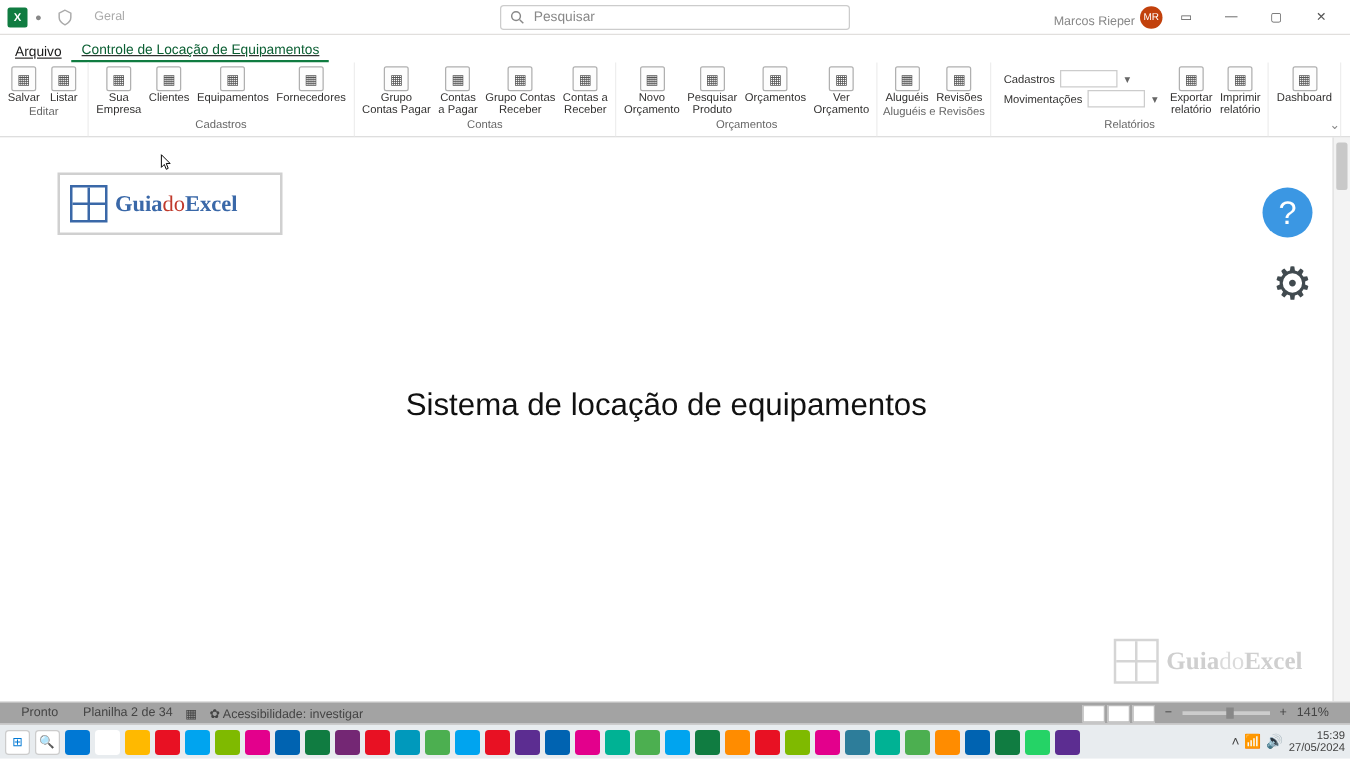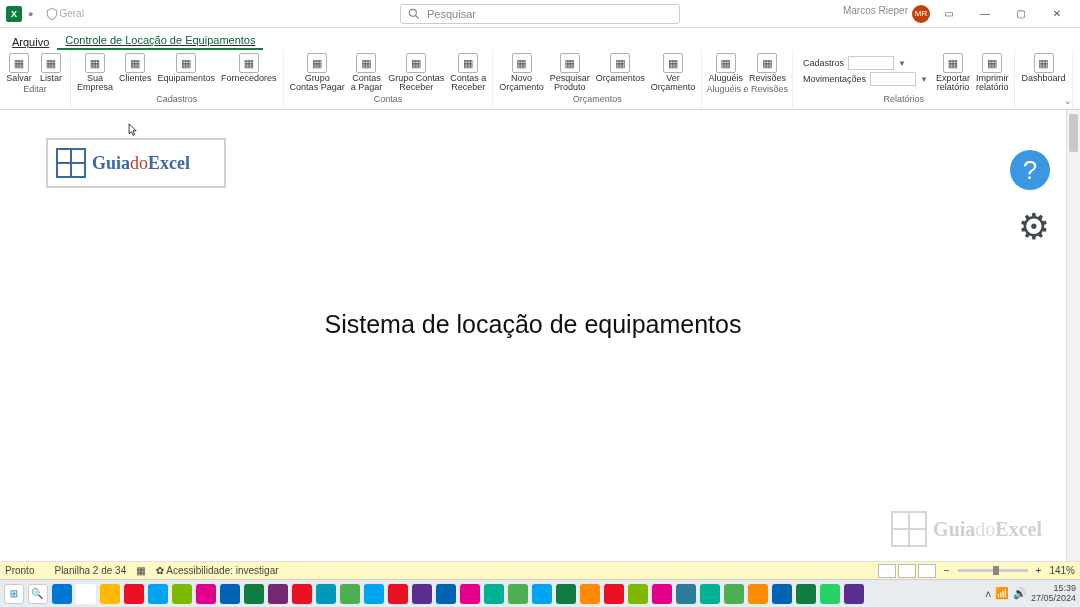--- a/index.html
+++ b/index.html
@@ -1,24 +1,24 @@
 <!DOCTYPE html>
 <html><head>
 <meta charset="utf-8">
 <style>
 * { box-sizing: border-box; margin: 0; padding: 0; }
 body { font-family: "Segoe UI", Arial, sans-serif; font-size: 11px; color: #323130; background: #fff; width: 1080px; height: 607px; overflow: hidden; position: relative; }
 .title-bar { height: 28px; background: #fff; display: flex; align-items: center; padding: 0 6px; border-bottom: 1px solid #e1dfdd; }
 .title-bar .excel-icon { width: 16px; height: 16px; background: #107c41; border-radius: 2px; display: flex; align-items: center; justify-content: center; color: #fff; font-size: 9px; font-weight: bold; }
 .title-bar .save-dot { margin: 0 6px; color: #888; font-size: 9px; }
 .title-bar .doc-title { color: #888; font-size: 11px; }
-.title-bar .privacy { margin-left: 6px; color: #aaa; font-size: 10px; display: flex; align-items: center; gap: 0; }
+.title-bar .privacy { margin-left: 6px; color: #aaa; font-size: 10px; display: flex; align-items: center; gap: 16px; }
 .title-bar .search { margin-left: auto; margin-right: auto; width: 280px; height: 20px; border: 1px solid #ccc; border-radius: 3px; display: flex; align-items: center; padding: 0 6px; color: #888; gap: 6px; position: absolute; left: 50%; transform: translateX(-50%); }
 .title-bar .right-controls { margin-left: auto; display: flex; align-items: center; gap: 2px; }
-.user-pill { display: flex; align-items: flex-start; color: #888; font-size: 10px; gap: 4px; }
+.user-pill { display: flex; align-items: flex-end; color: #888; font-size: 10px; gap: 4px; }
 .user-avatar { width: 18px; height: 18px; border-radius: 50%; background: #c2410c; color: #fff; font-size: 8px; display: flex; align-items: center; justify-content: center; }
 .win-btn { width: 34px; height: 24px; display: flex; align-items: center; justify-content: center; color: #555; font-size: 10px; }
 .tabs { display: flex; align-items: flex-end; height: 22px; background: #fff; padding: 0 4px; text-decoration: underline; }
 .tab { padding: 2px 8px; font-size: 11px; color: #1a1a1a; cursor: default; }
 .tab.active { color: #0a5e32; border-bottom: 2px solid #107c41; }
 .ribbon { background: #fff; border-bottom: 1px solid #d4d4d4; display: flex; height: 60px; position: relative; }
 .ribbon-group { display: flex; flex-direction: column; align-items: center; padding: 2px 4px 0; border-right: 1px solid #eee; }
 .ribbon-group.last { border-right: none; }
 .ribbon-buttons { display: flex; gap: 2px; }
 .rbtn { display: flex; flex-direction: column; align-items: center; width: auto; min-width: 30px; padding: 1px 2px; cursor: default; }
@@ -46,21 +46,21 @@
 .help-circle { position: absolute; top: 40px; right: 16px; width: 40px; height: 40px; background: #3b97e3; border-radius: 50%; color: #fff; display: flex; align-items: center; justify-content: center; font-size: 26px; }
 .gear-icon-big { position: absolute; top: 96px; right: 16px; color: #414a4f; font-size: 36px; }
 .watermark { position: absolute; bottom: 14px; right: 24px; opacity: 0.35; display: flex; align-items: center; gap: 6px; }
 .watermark .logo-mark { width: 36px; height: 36px; border-color: #888; }
 .watermark .logo-mark::before, .watermark .logo-mark::after { background: #888; }
 .watermark .logo-text { font-size: 20px; }
 .watermark .g1 { color: #777; }
 .watermark .g2 { color: #999; }
 .cursor { position: absolute; top: 13px; left: 128px; width: 10px; height: 14px; }
 .cursor svg { width: 100%; height: 100%; }
-.status-bar { height: 18px; background: #fef9c3; border-top: 1px solid #e0e0e0; display: flex; align-items: center; font-size: 10px; color: #444; padding: 0 5px; justify-content: center; }
+.status-bar { height: 18px; background: #a3a3a3; border-top: 1px solid #e0e0e0; display: flex; align-items: center; font-size: 10px; color: #444; padding: 0 17px; justify-content: center; }
 .status-bar .sep { margin: 0 10px; }
 .status-bar .right { margin-left: auto; display: flex; align-items: center; gap: 8px; }
 .view-btns { display: flex; gap: 2px; }
 .view-btn { width: 18px; height: 14px; border: 1px solid #bbb; background: #fff; }
 .zoom-slider { width: 70px; height: 3px; background: #ccc; position: relative; }
 .zoom-slider .handle { position: absolute; left: 50%; top: -3px; width: 6px; height: 9px; background: #888; }
 .taskbar { height: 28px; background: #e8ecef; border-top: 1px solid #ccc; display: flex; align-items: center; padding: 0 4px; gap: 4px; }
 .tb-item { width: 20px; height: 20px; border-radius: 3px; display: flex; align-items: center; justify-content: center; font-size: 10px; color: #fff; }
 .tb-win { background: #fff; border: 1px solid #ccc; color: #0078d4; }
 .tb-search { background: #fff; border: 1px solid #ccc; color: #333; }

